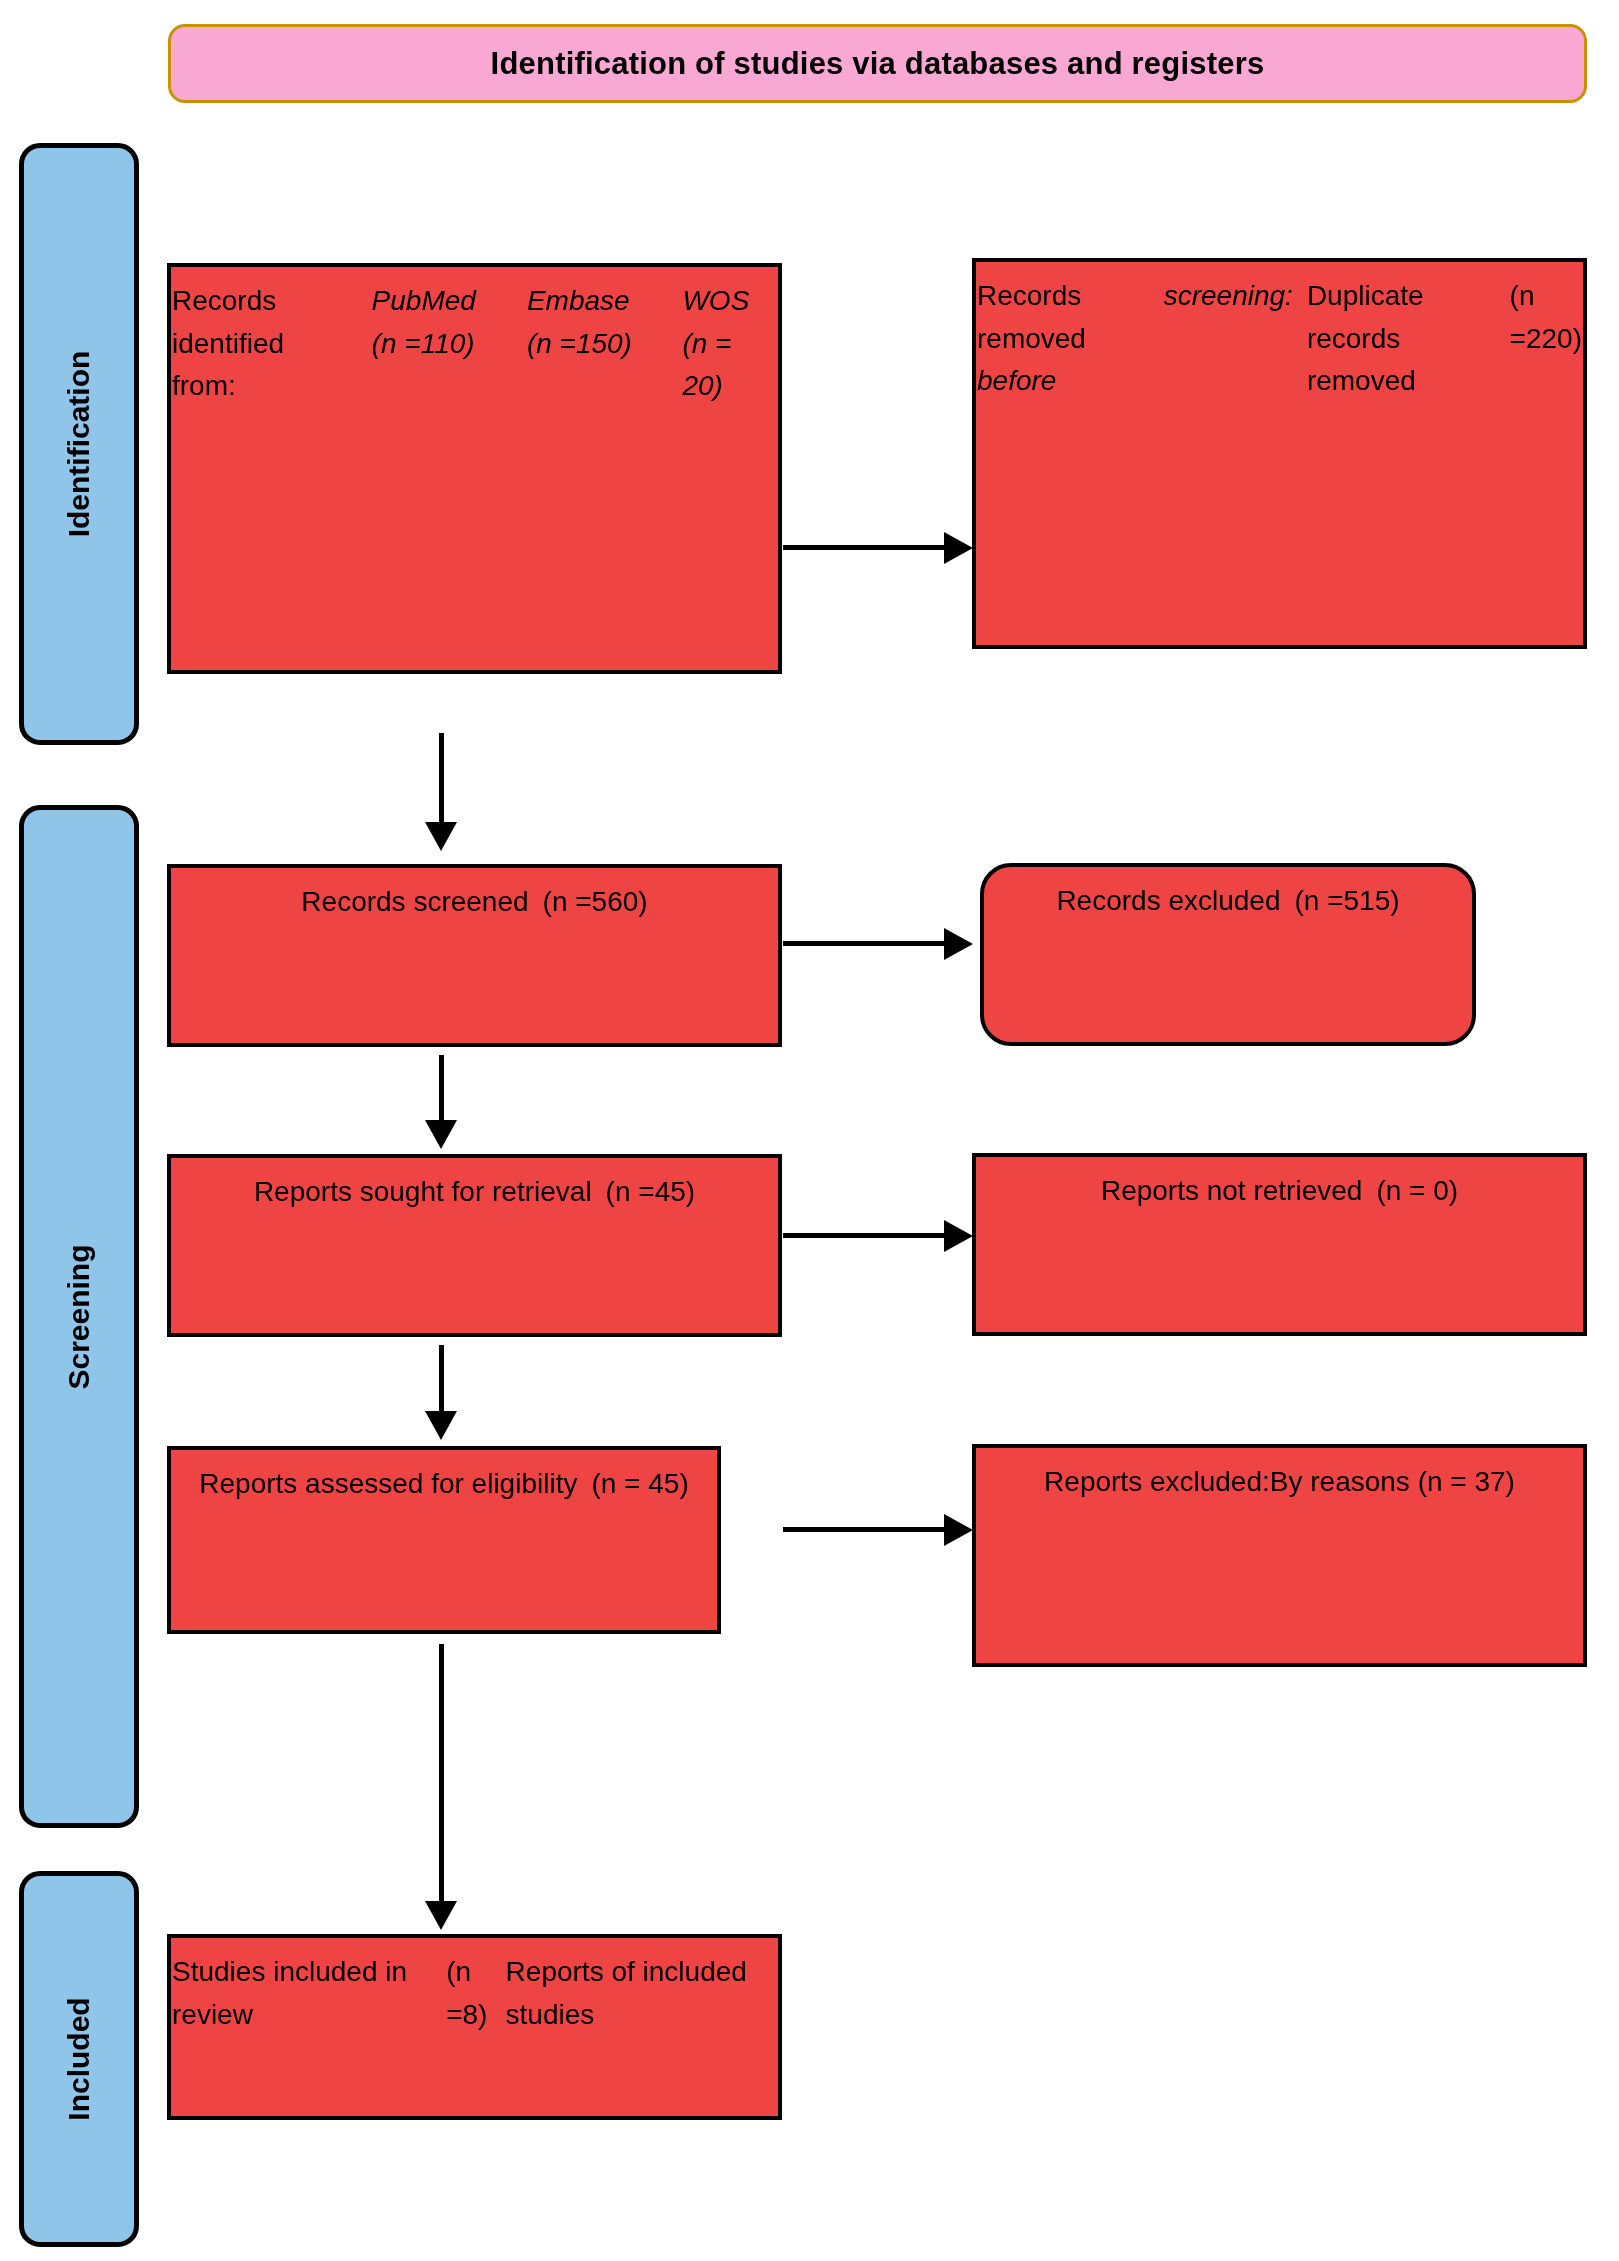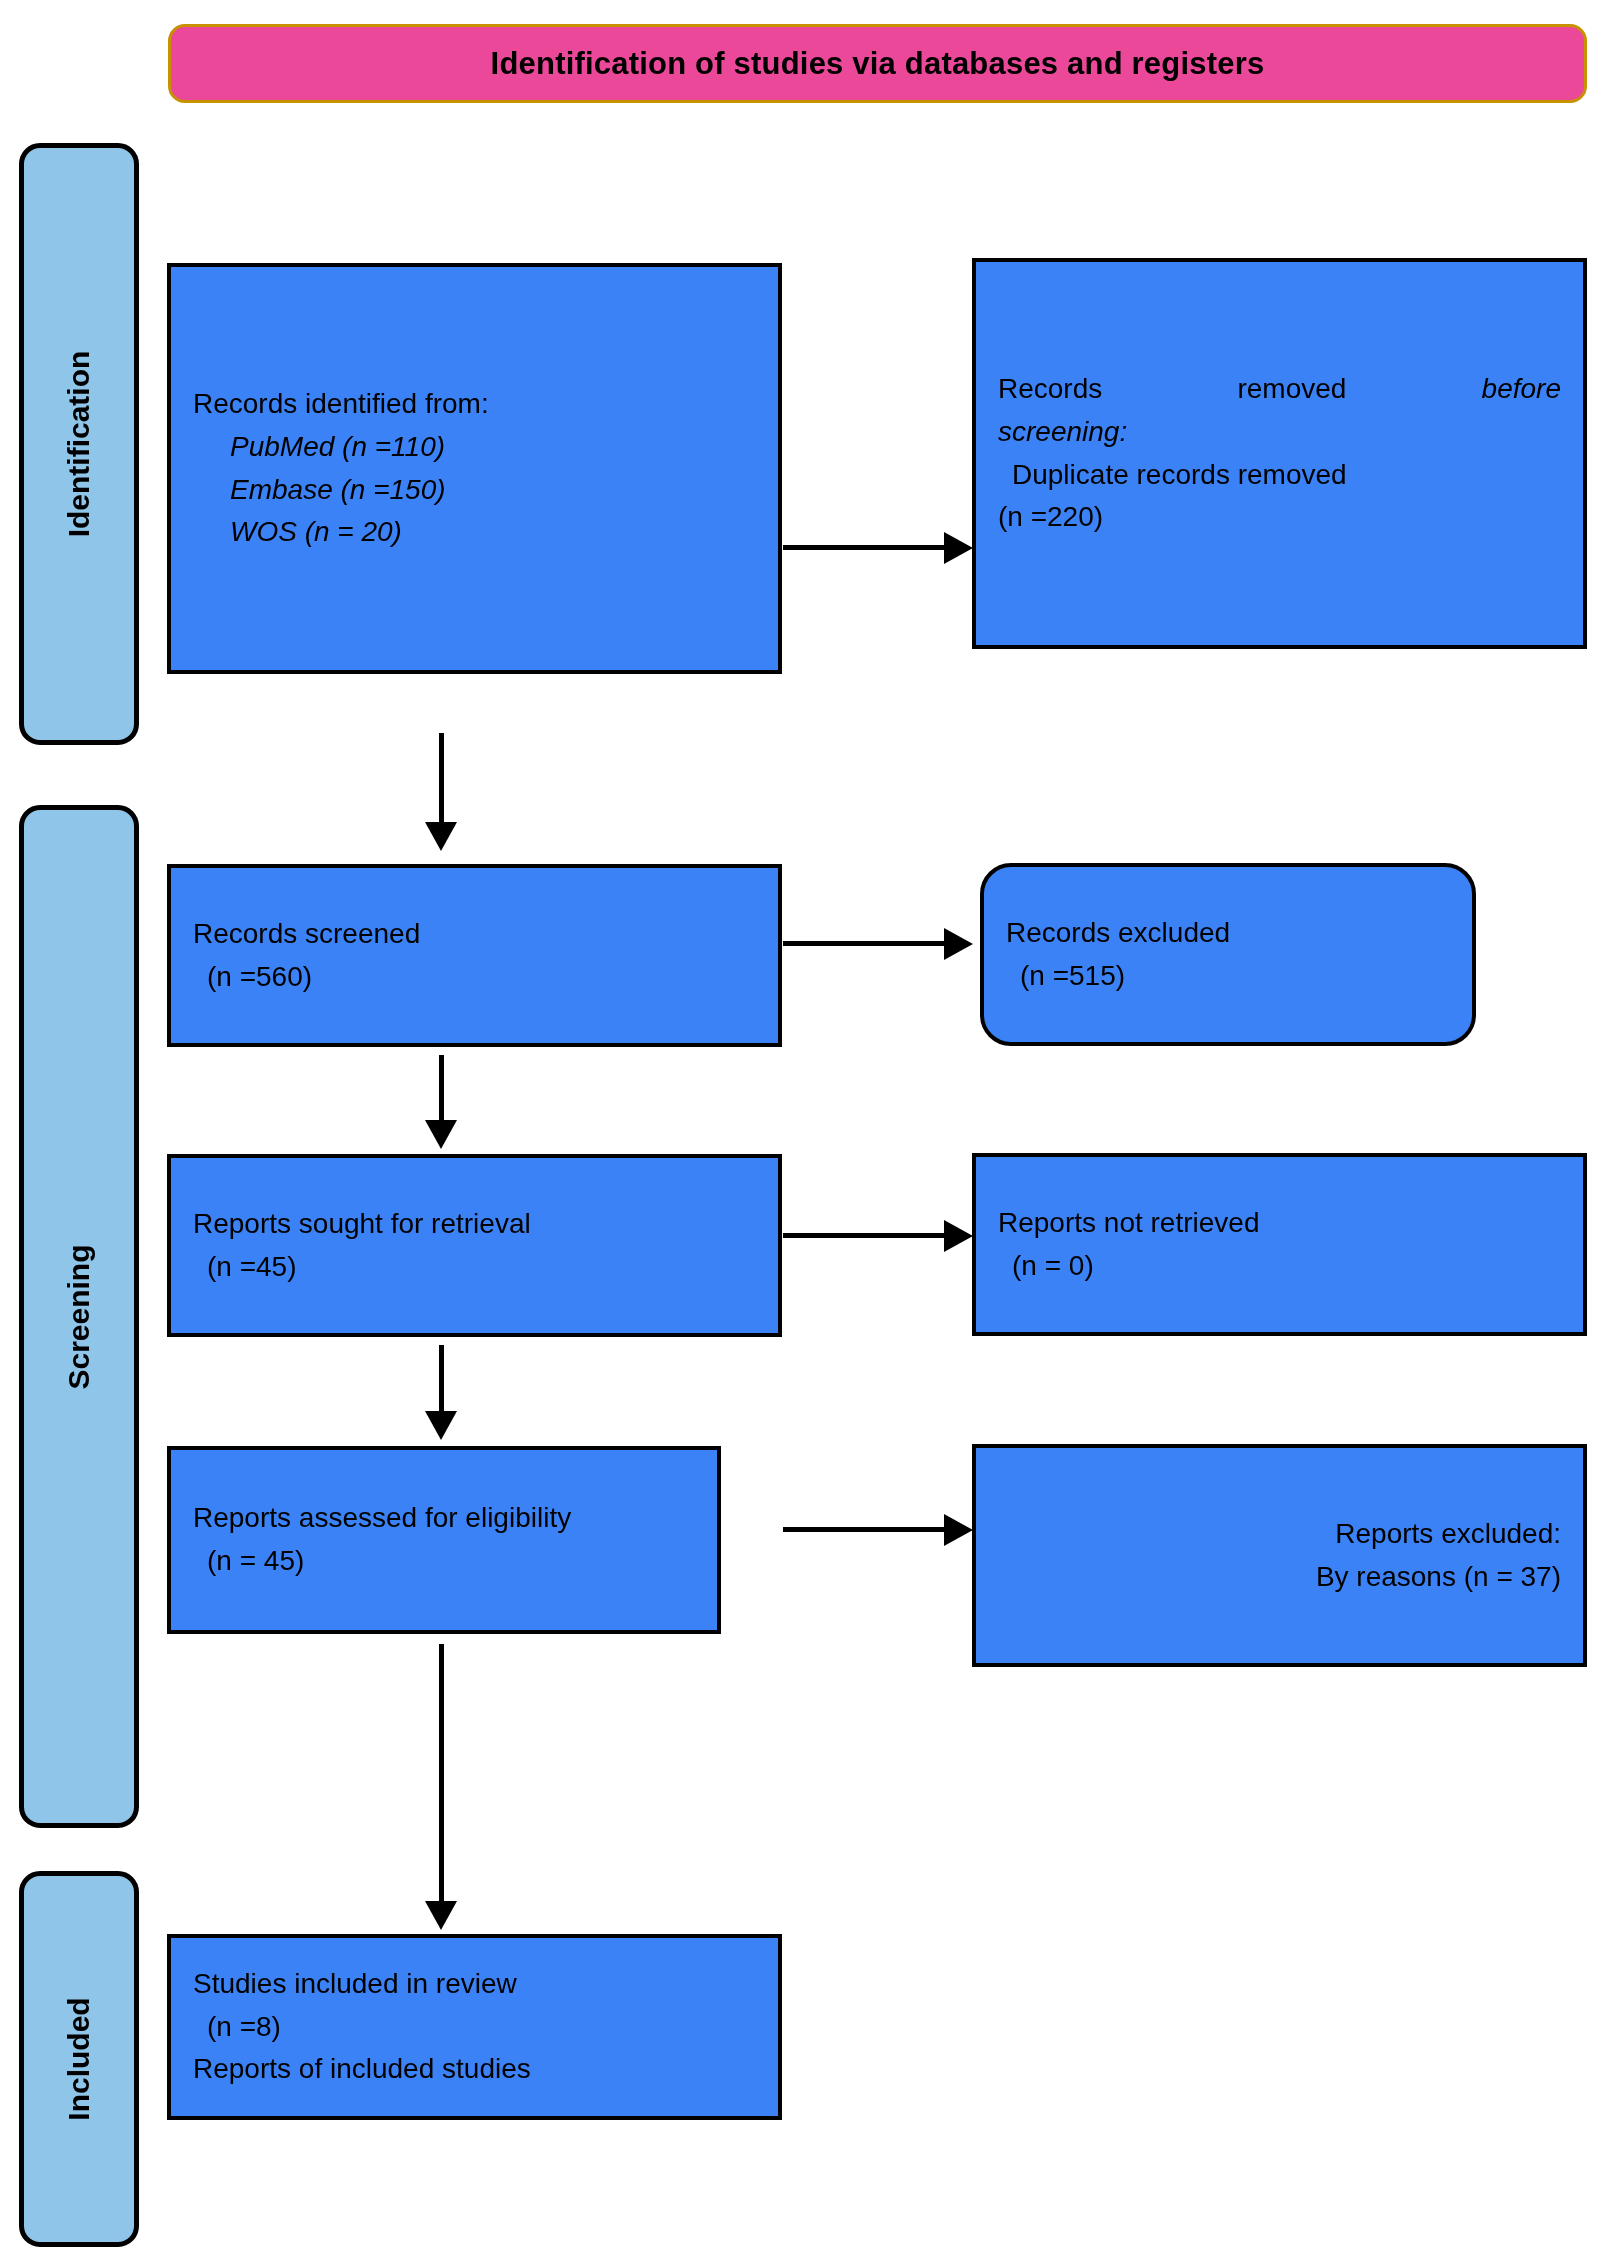--- a/index.html
+++ b/index.html
@@ -21,21 +21,21 @@
     overflow: hidden;
   }
 
   
   .banner {
     position: absolute;
     left: 168px;
     top: 24px;
     width: 1419px;
     height: 79px;
-    background: #ec4899;
+    background: #f9a8d4;
     border: 3.5px solid #C79100;
     border-radius: 17px;
     box-sizing: border-box;
     display: flex;
     align-items: center;
     justify-content: center;
   }
   .banner-text {
     font-size: 31px;
     font-weight: bold;
@@ -60,26 +60,26 @@
     transform-origin: center center;
     font-size: 30px;
     font-weight: bold;
     color: #000000;
     white-space: nowrap;
   }
 
   
   .box {
     position: absolute;
-    background: #3b82f6;
+    background: #ef4444;
     border: 4.5px solid #000000;
     box-sizing: border-box;
-    padding: 13px 22px;
+    padding: 13px 1px;
     display: flex;
-    flex-direction: column;
+    flex-direction: row;
     justify-content: center;
   }
   .box p {
     margin: 0;
     font-size: 28px;
     line-height: 1.52;
     color: #000000;
   }
   .box p.indent { padding-left: 37px; font-style: italic; }
   .box p.indent-sm { padding-left: 14px; }

